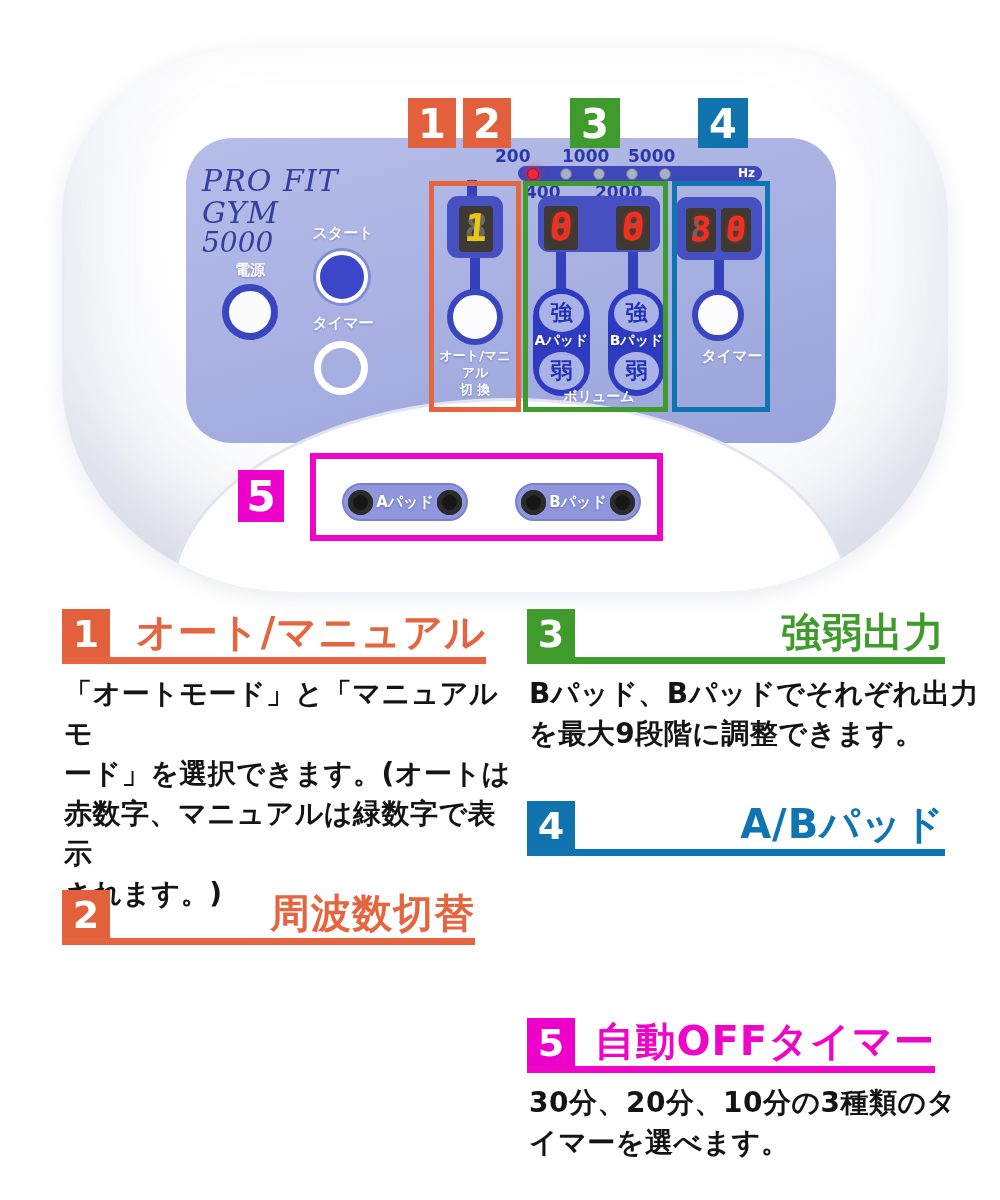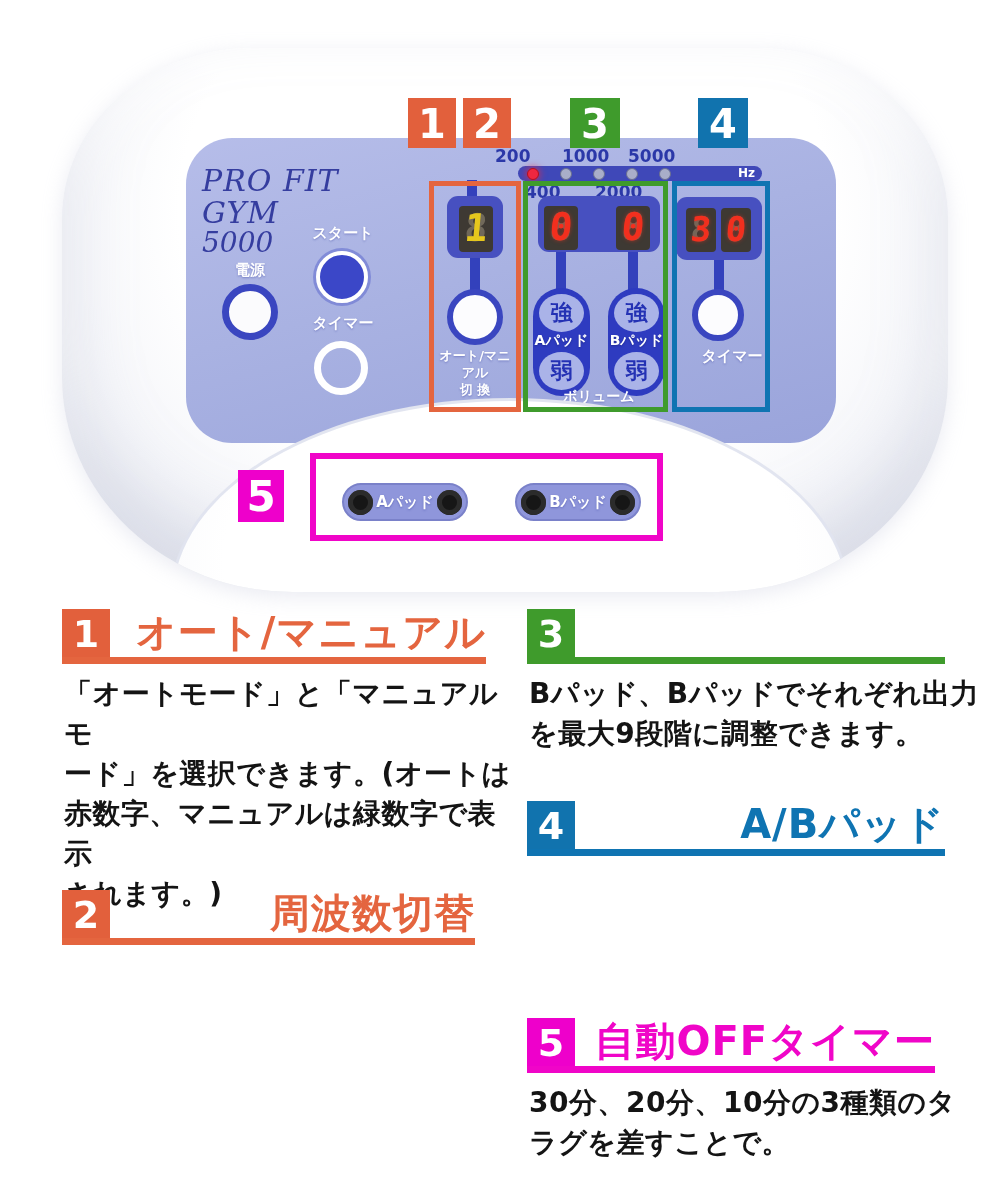--- a/index.html
+++ b/index.html
@@ -213,29 +213,30 @@
 赤数字、マニュアルは緑数字で表示
 されます。)</div>
 
   <div class="sec-head u-orange" style="left:62px;top:890px;width:413px;">
     <div class="sec-badge bg-orange">2</div>
     <div class="sec-title t-orange">周波数切替</div>
   </div>
 
   <div class="sec-head u-green" style="left:527px;top:609px;width:418px;">
     <div class="sec-badge bg-green">3</div>
+    <div class="sec-title t-green">強弱出力</div>
   </div>
   <div class="sec-body" style="left:529px;top:674px;width:460px;">Bパッド、Bパッドでそれぞれ出力
 を最大9段階に調整できます。</div>
 
   <div class="sec-head u-blue" style="left:527px;top:801px;width:418px;">
     <div class="sec-badge bg-blue">4</div>
     <div class="sec-title t-blue">A/Bパッド</div>
   </div>
 
   <div class="sec-head u-magenta" style="left:527px;top:1018px;width:408px;">
     <div class="sec-badge bg-magenta">5</div>
     <div class="sec-title t-magenta">自動OFFタイマー</div>
   </div>
   <div class="sec-body" style="left:529px;top:1083px;width:460px;">30分、20分、10分の3種類のタ
-ラグを差すことで。</div>
+イマーを選べます。</div>
 
 </div>
 
 </body></html>

